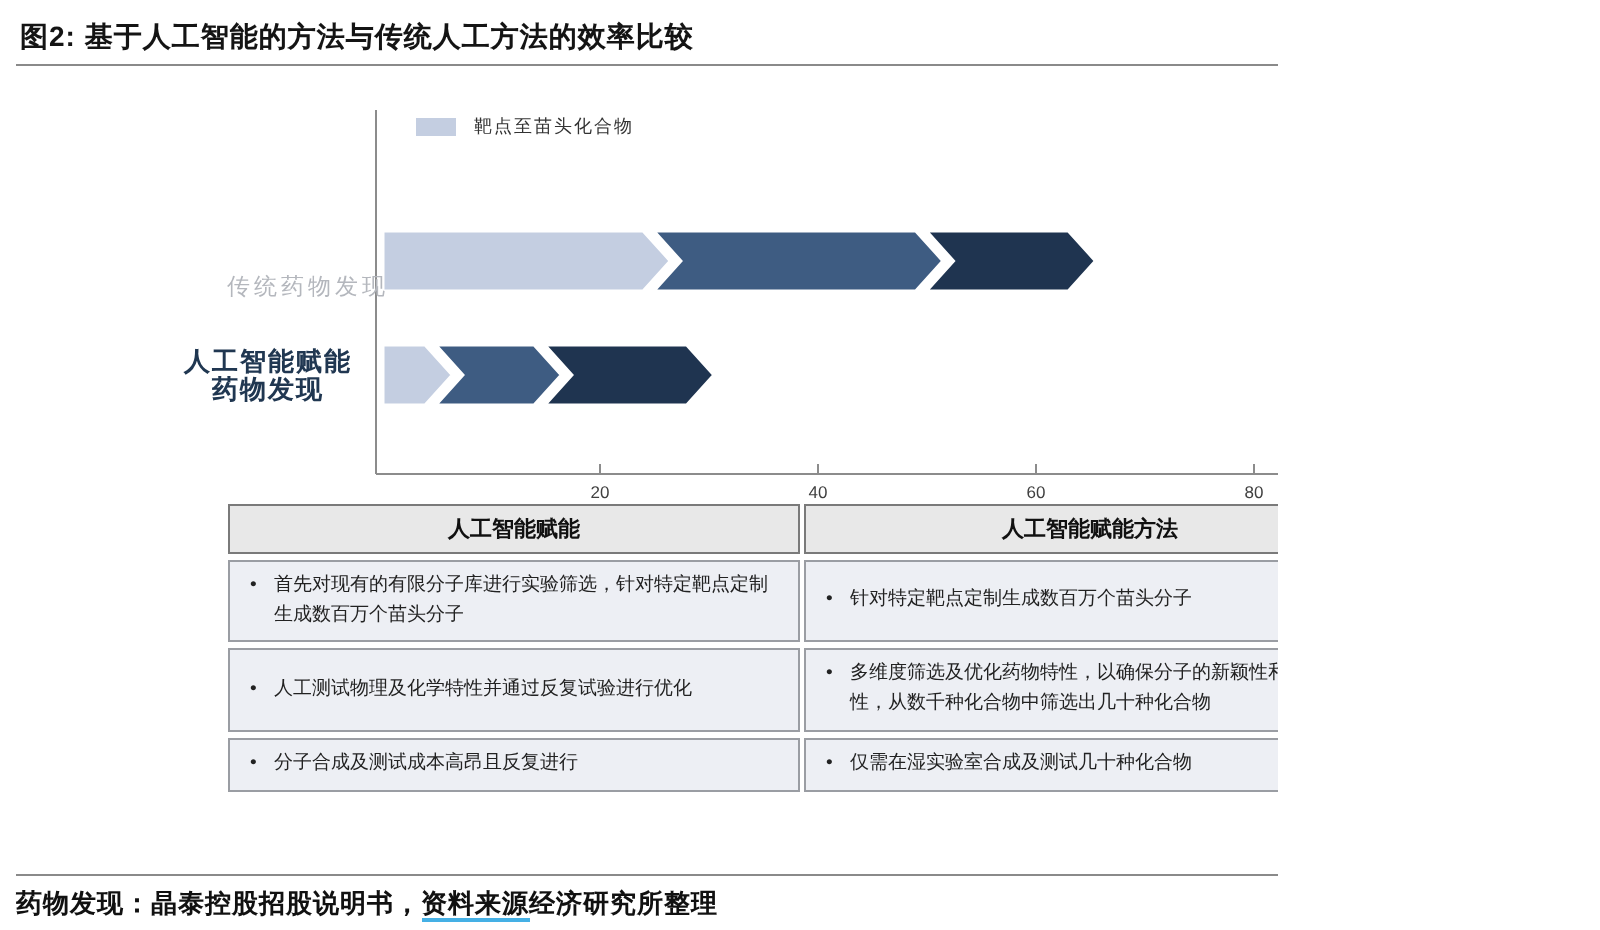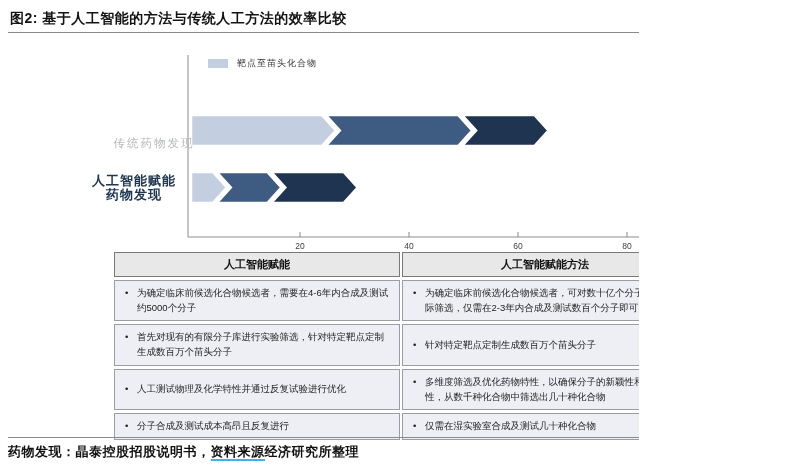--- a/index.html
+++ b/index.html
@@ -88,28 +88,20 @@
   <table class="cmp-table">
     <thead>
         <tr>
           <th>人工智能赋能</th>
           <th>人工智能赋能方法</th>
         </tr>
       </thead>
     <tbody>
         <tr>
           <td>
-            <span class="cell-text">为确定临床前候选化合物候选者，需要在4-6年内合成及测试约5000个分子</span>
-          </td>
-          <td>
-            <span class="cell-text">为确定临床前候选化合物候选者，可对数十亿个分子进行实际筛选，仅需在2-3年内合成及测试数百个分子即可</span>
-          </td>
-        </tr>
-        <tr>
-          <td>
             <span class="cell-text">首先对现有的有限分子库进行实验筛选，针对特定靶点定制生成数百万个苗头分子</span>
           </td>
           <td>
             <span class="cell-text">针对特定靶点定制生成数百万个苗头分子</span>
           </td>
         </tr>
         <tr>
           <td>
             <span class="cell-text">人工测试物理及化学特性并通过反复试验进行优化</span>
           </td>

